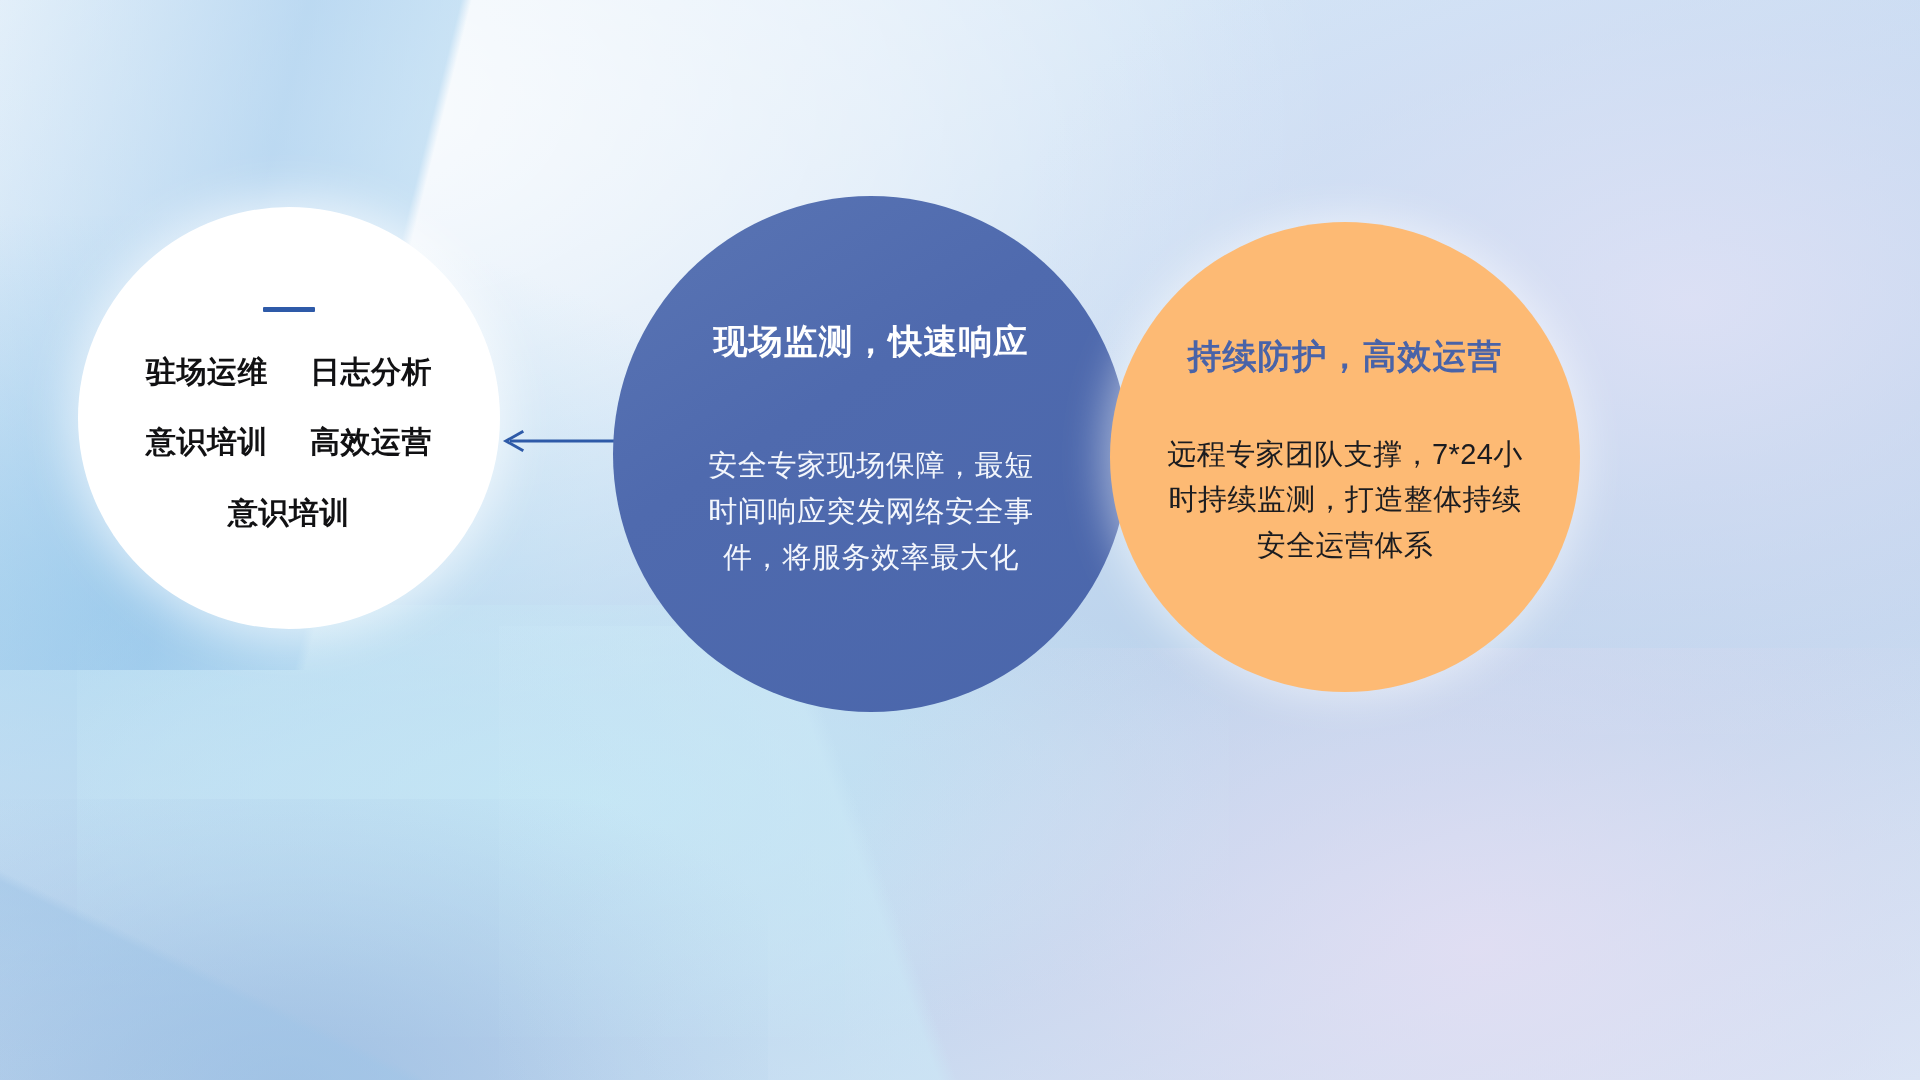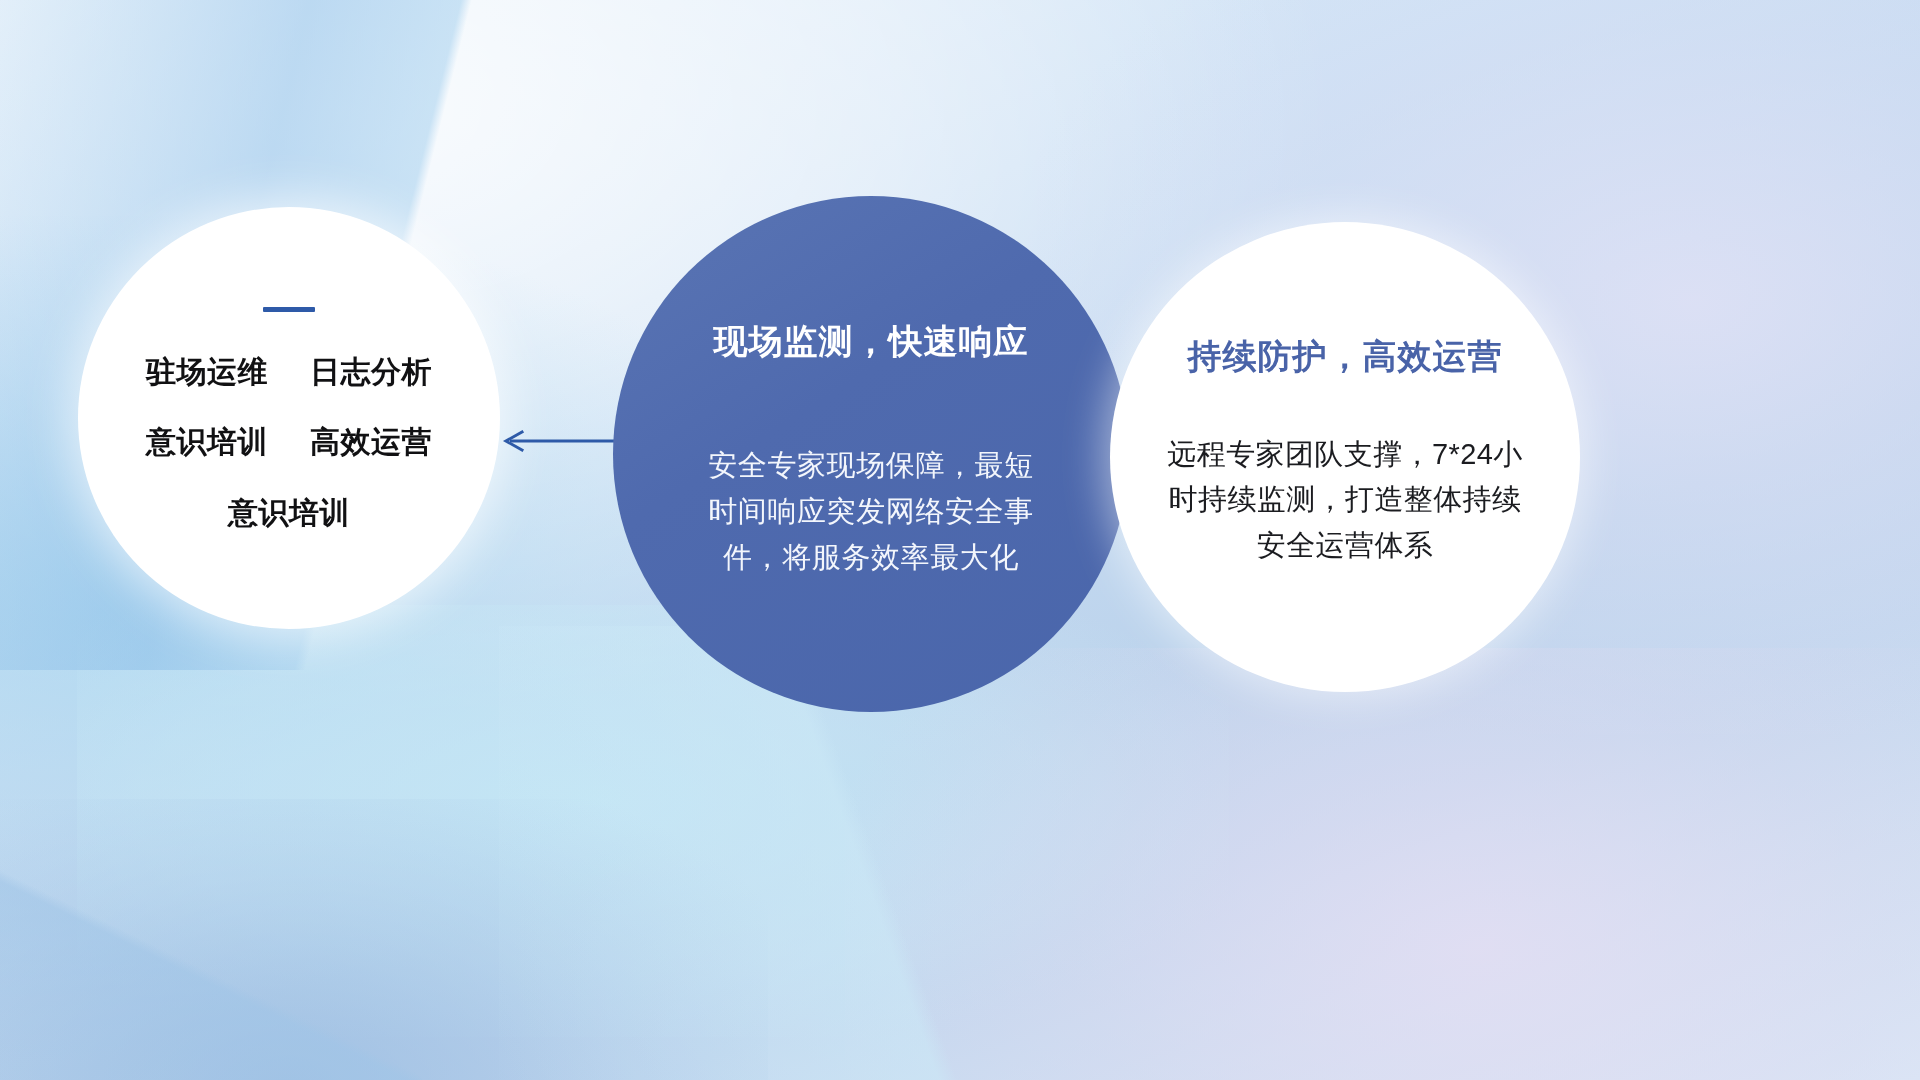--- a/index.html
+++ b/index.html
@@ -131,21 +131,21 @@
   }
   #circle-mid .body {
     font-size:29px; color:#f3f6fc; line-height:1.58;
     letter-spacing:.6px;
     max-width:330px; margin:8px auto;
   }
 
   
   #circle-right {
     left:1110px; top:222px; width:470px; height:470px;
-    background:#ffffff;
+    background:#fdba74;
     z-index:3;
     box-shadow:0 0 40px 6px rgba(255,255,255,.5);
   }
   #circle-right .inner { width:100%; padding:0 34px; text-align:center; }
   #circle-right .title {
     font-size:34px; font-weight:bold; color:#4963a8;
     letter-spacing:1px; white-space:nowrap;
     margin-bottom:52px;
   }
   #circle-right .body {

